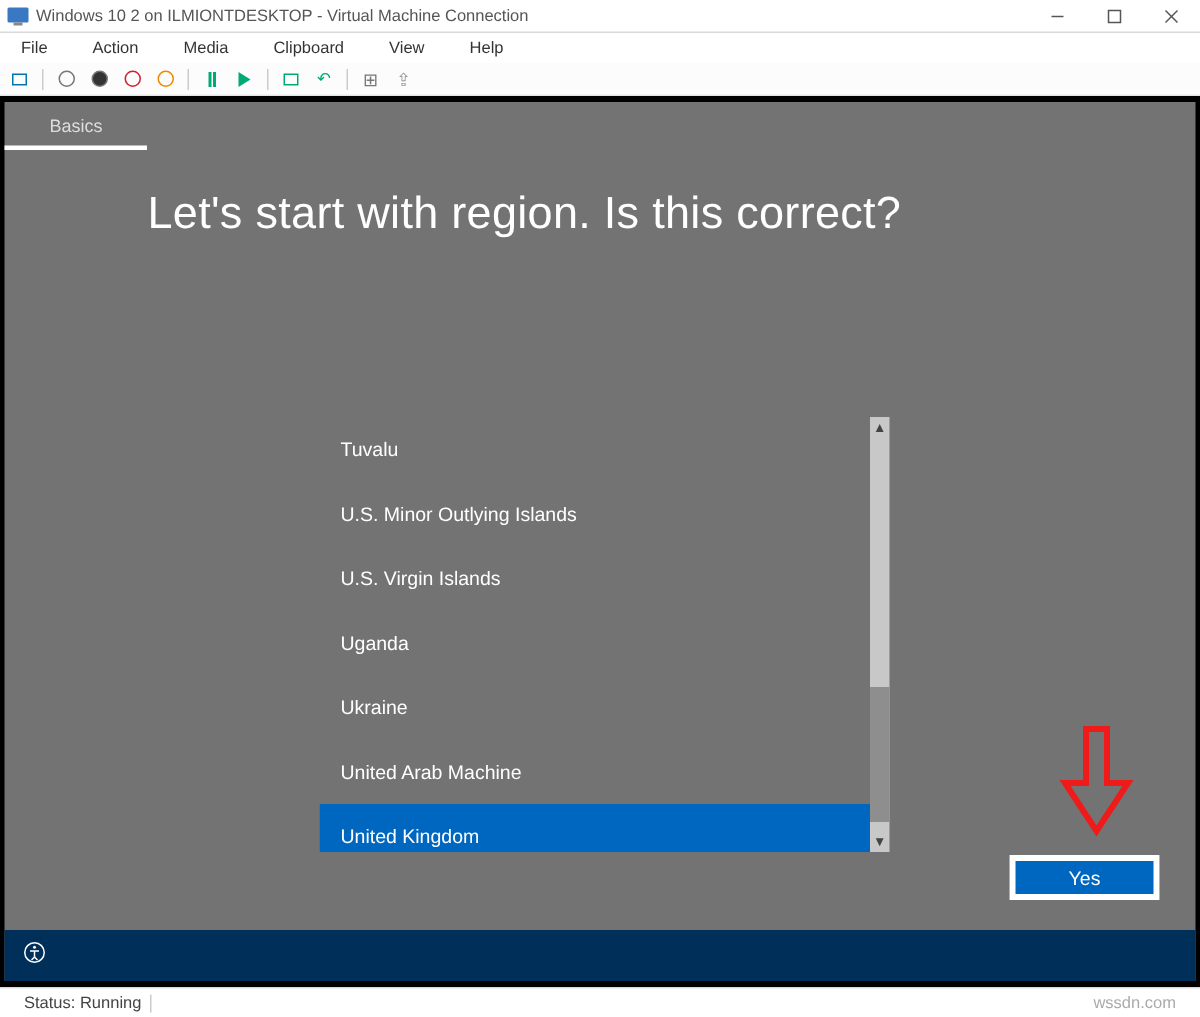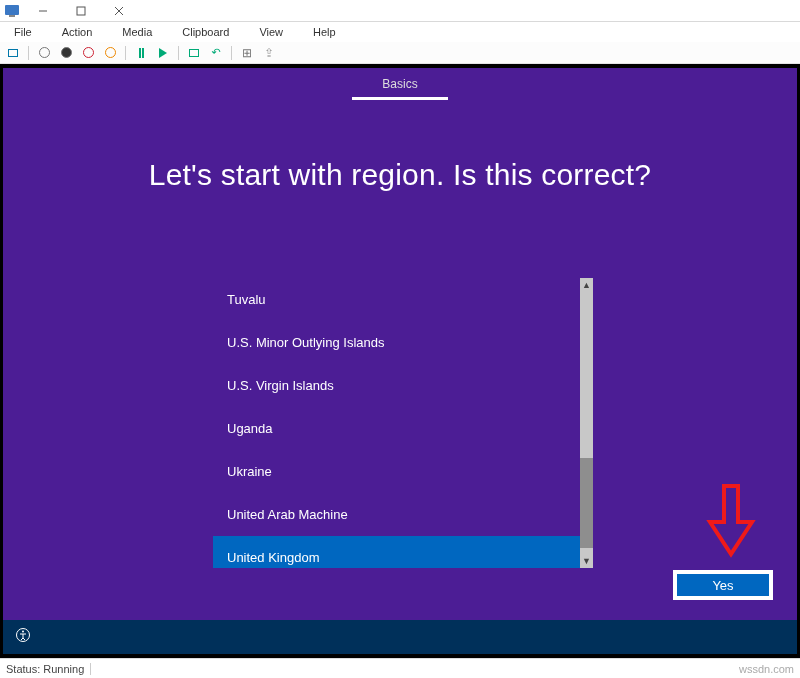--- a/index.html
+++ b/index.html
@@ -24,21 +24,21 @@
   .circ { width:11px; height:11px; border-radius:50%; border:1.5px solid; display:inline-block;}
   .circ.grey{border-color:#777;} .circ.red{border-color:#c23;} .circ.orange{border-color:#e80;}
   .bars{display:flex;gap:1px;} .bars span{width:2px;height:10px;background:#0a7;}
   .tri{width:0;height:0;border-top:5px solid transparent;border-bottom:5px solid transparent;border-left:8px solid #0a7;}
   .sq{width:10px;height:8px;border:1px solid #07a;}
   .arr{color:#0a7;font-size:11px;}
   .dots{color:#777;font-size:12px;line-height:1;}
 
   
   .vm-area { position: absolute; top: 64px; left: 0; right: 0; bottom: 20px; background: #000; }
-  .oobe { position: absolute; top: 4px; left: 3px; right: 3px; bottom: 4px; background: #4c1d95; color: #fff; display: flex; flex-direction: column; }
+  .oobe { position: absolute; top: 4px; left: 3px; right: 3px; bottom: 4px; background: #737373; color: #fff; display: flex; flex-direction: row; }
 
   
   .oobe-tabs { height: 32px; display: flex; justify-content: center; align-items: flex-end; }
   .oobe-tab { font-size: 12px; color: #ddd; padding: 6px 30px; border-bottom: 3px solid #fff; }
 
   
   .oobe-heading { text-align: center; font-size: 30px; font-weight: 300; color: #fff; margin-top: 58px; letter-spacing: 0.2px;}
 
   
   .region-wrap { position: absolute; top: 210px; left: 210px; width: 380px; height: 290px; display:flex;}
@@ -51,37 +51,38 @@
   .scroll-btn.up{top:0;} .scroll-btn.down{bottom:0;}
 
   
   .yes-btn { position: absolute; right: 24px; bottom: 54px; width: 100px; height: 30px; background: #0067c0; border:4px solid #ffffff; color: #fff; font-size: 13px; display: flex; align-items: center; justify-content: center; }
 
   
   .oobe-footer { position: absolute; left: 0; right: 0; bottom: 0; height: 34px; background: #00305a; display:flex; align-items:center; padding-left:12px;}
   .oobe-footer svg{width:16px;height:16px;}
 
   
-  .statusbar { position: absolute; left: 0; right: 0; bottom: 0; height: 20px; background: #fff; border-top: 1px solid #ddd; display: flex; align-items: center; font-size: 11px; color: #444; padding: 0 6px; }
+  .statusbar { position: absolute; left: 0; right: 0; bottom: 0; height: 20px; background: #fff; border-top: 1px solid #ddd; display: flex; align-items: center; font-size: 11px; color: #444; padding: 0 16px; }
   .statusbar .sep{ width:1px; height:12px; background:#ccc; margin:0 6px;}
   .statusbar .right{margin-left:auto; color:#aaa;}
 
   
   .anno-arrow { position: absolute; right: 44px; top: 482px; pointer-events: none; }
 </style>
 </head>
 <body>
 
 <div class="titlebar">
   <div class="titlebar-icon">
     <svg viewBox="0 0 16 16">
         <rect x="1" y="2" width="14" height="10" fill="#3b78c4" rx="1"></rect>
         <rect x="5" y="12" width="6" height="2" fill="#888"></rect>
       </svg>
   </div>
+  <div class="titlebar-text">Windows 10 2 on ILMIONTDESKTOP - Virtual Machine Connection</div>
   <div class="win-controls">
     <div class="win-btn">
         <svg viewBox="0 0 10 10">
           <line x1="1" y1="5" x2="9" y2="5" stroke="#555" stroke-width="1"></line>
         </svg>
       </div>
     <div class="win-btn">
         <svg viewBox="0 0 10 10">
           <rect x="1" y="1" width="8" height="8" fill="none" stroke="#555" stroke-width="1"></rect>
         </svg>

